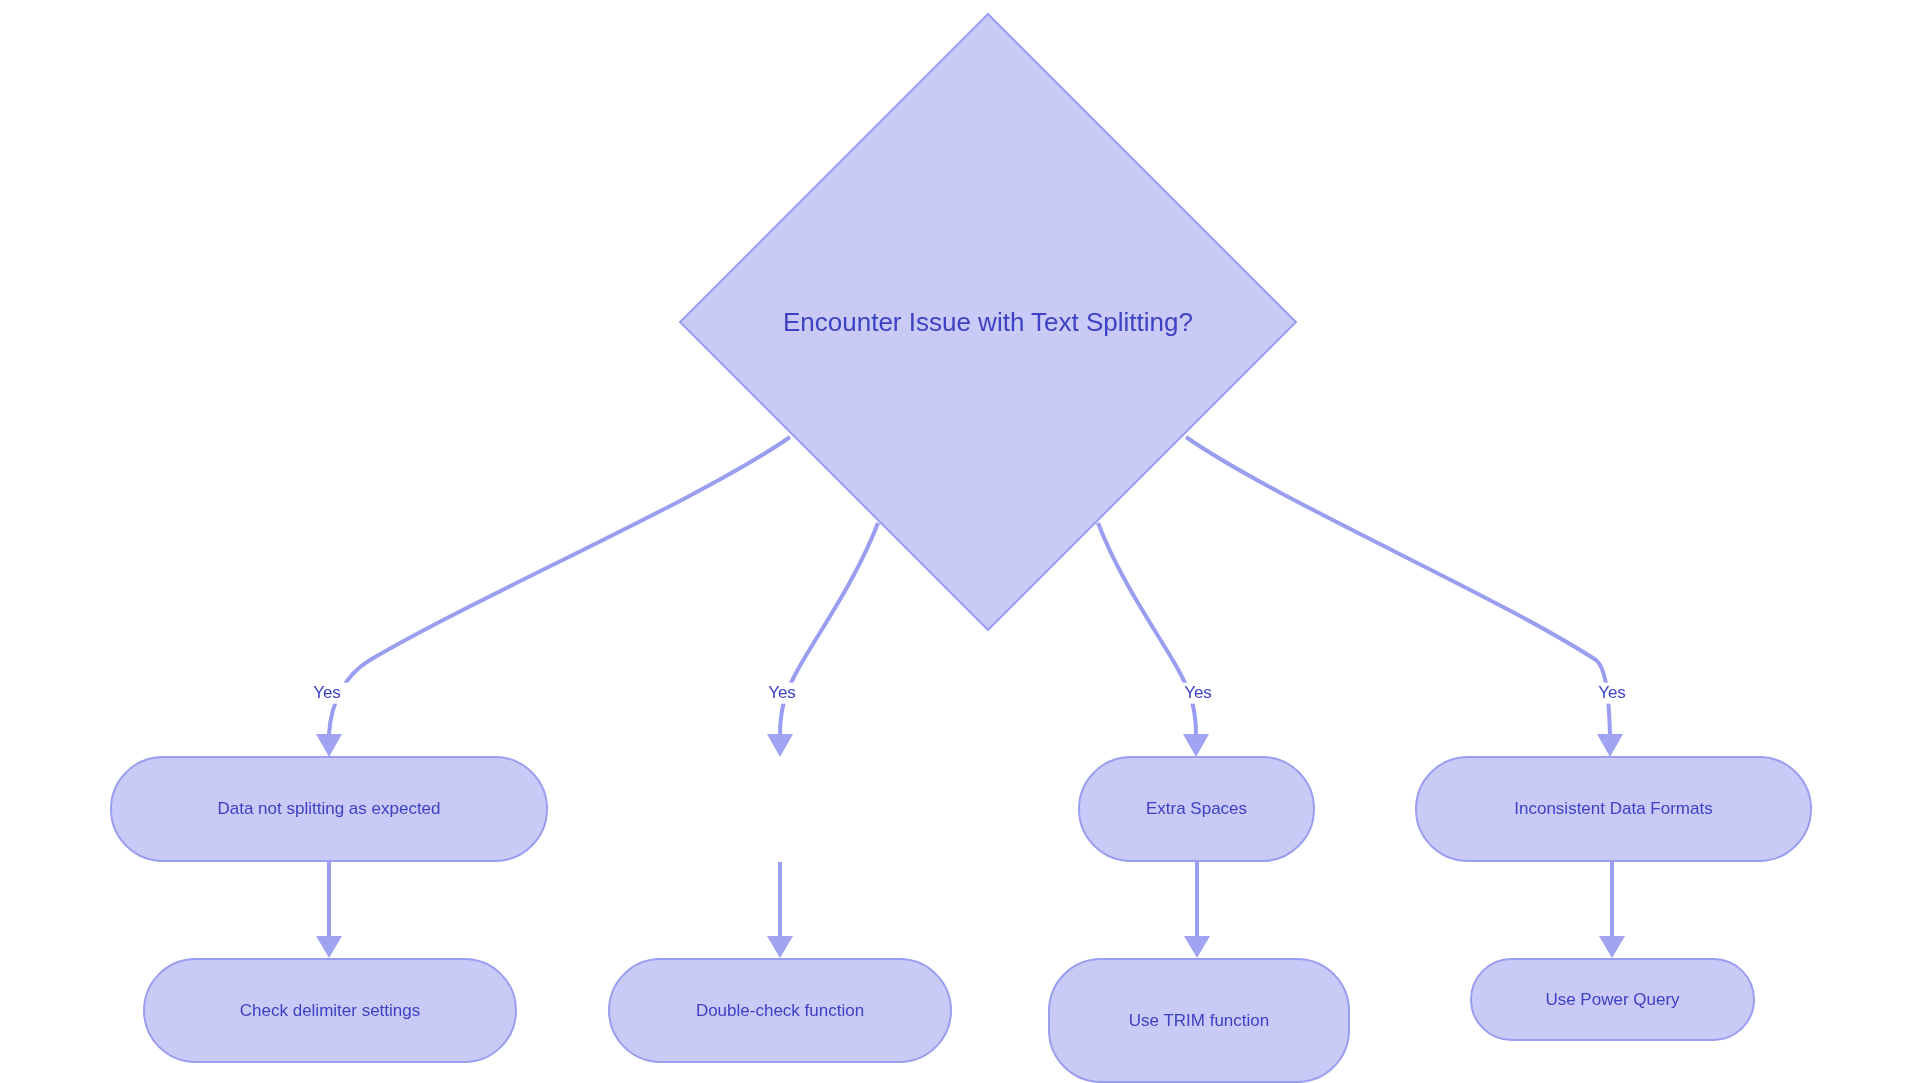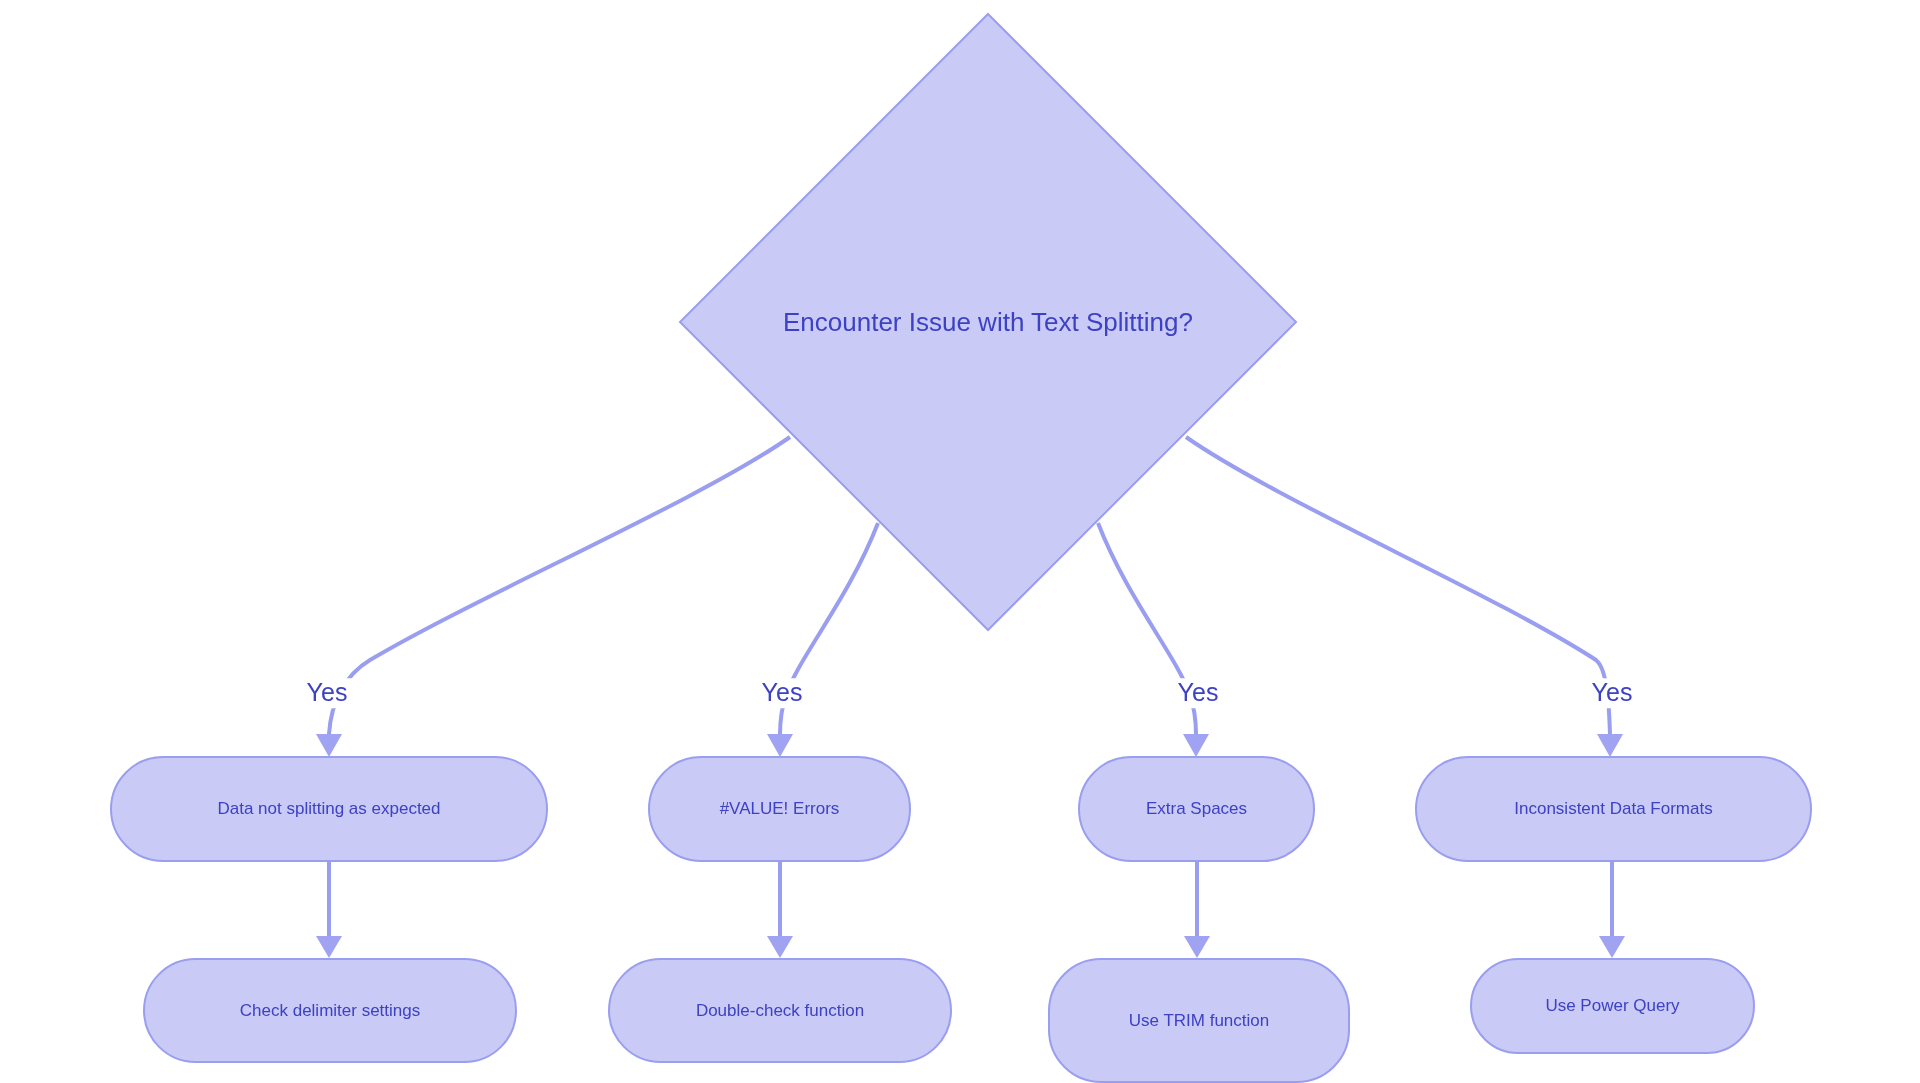--- a/index.html
+++ b/index.html
@@ -61,21 +61,21 @@
     transform:translate(-50%,-50%);
     color:var(--text-color);
     font-size:26px;
     white-space:nowrap;
   }
   .yes-label{
     position:absolute;
     transform:translate(-50%,-50%);
     background:var(--background);
     color:var(--text-color);
-    font-size:25px;
+    font-size:17px;
     padding:1px 7px;
     line-height:1.1;
   }
 </style>
 </head>
 <body>
 
 <div class="canvas">
 
   <svg class="edges" viewBox="0 0 1920 1083" aria-hidden="true">
@@ -104,22 +104,21 @@
   </svg>
 
   <div class="decision-label" style="left:988px;top:322px;">Encounter Issue with Text Splitting?</div>
 
   <div class="yes-label" style="left:327px;top:693px;">Yes</div>
   <div class="yes-label" style="left:782px;top:693px;">Yes</div>
   <div class="yes-label" style="left:1198px;top:693px;">Yes</div>
   <div class="yes-label" style="left:1612px;top:693px;">Yes</div>
 
   <div class="pill" style="left:110px;top:756px;width:438px;height:106px;">Data not splitting as expected</div>
-  <div class="pill" style="left:648px;top:756px;width:263px;height:106px;">#VALUE! Errors</div>
   <div class="pill" style="left:1415px;top:756px;width:397px;height:106px;">Inconsistent Data Formats</div>
   <div class="pill" style="left:1078px;top:756px;width:237px;height:106px;">Extra Spaces</div>
 
   <div class="pill" style="left:143px;top:958px;width:374px;height:105px;">Check delimiter settings</div>
   <div class="pill" style="left:608px;top:958px;width:344px;height:105px;">Double-check function</div>
   <div class="pill" style="left:1048px;top:958px;width:302px;height:125px;">Use TRIM function</div>
-  <div class="pill" style="left:1470px;top:958px;width:285px;height:96px;">Use Power Query</div>
+  <div class="pill" style="left:1470px;top:958px;width:285px;height:83px;">Use Power Query</div>
 
 </div>
 
 </body></html>

